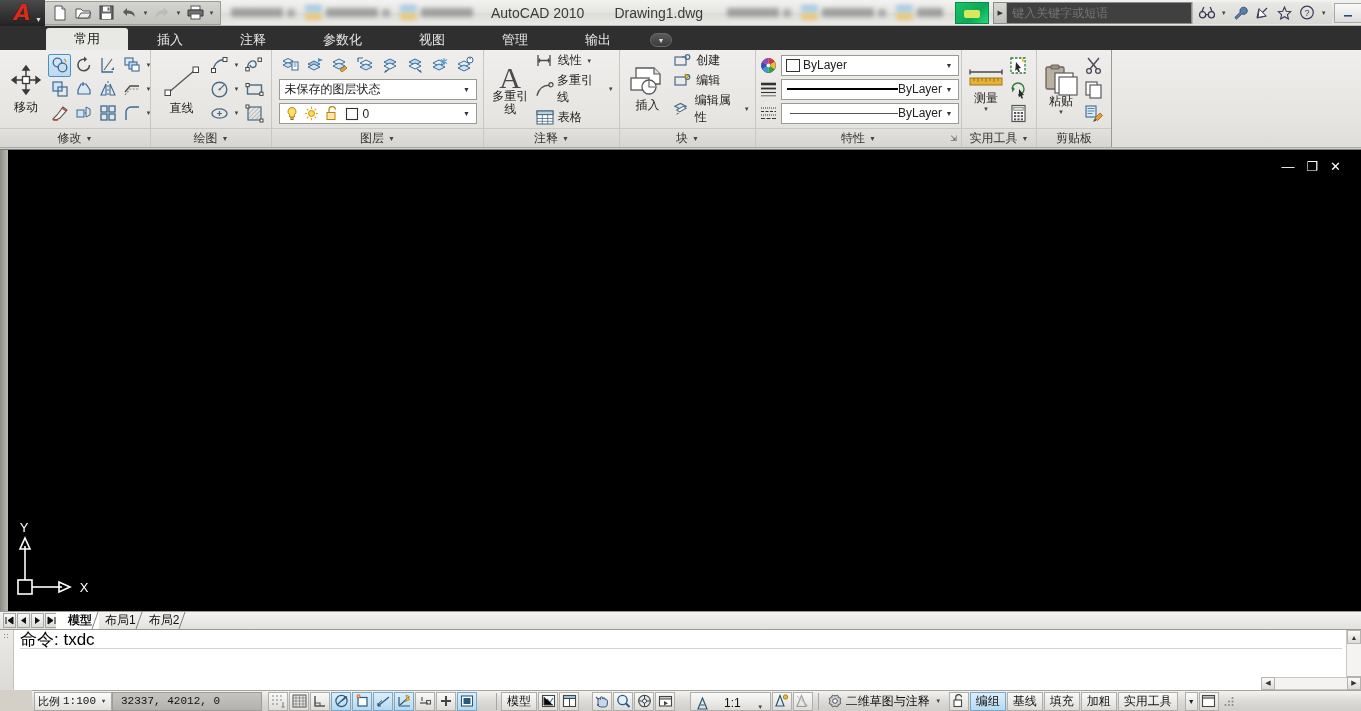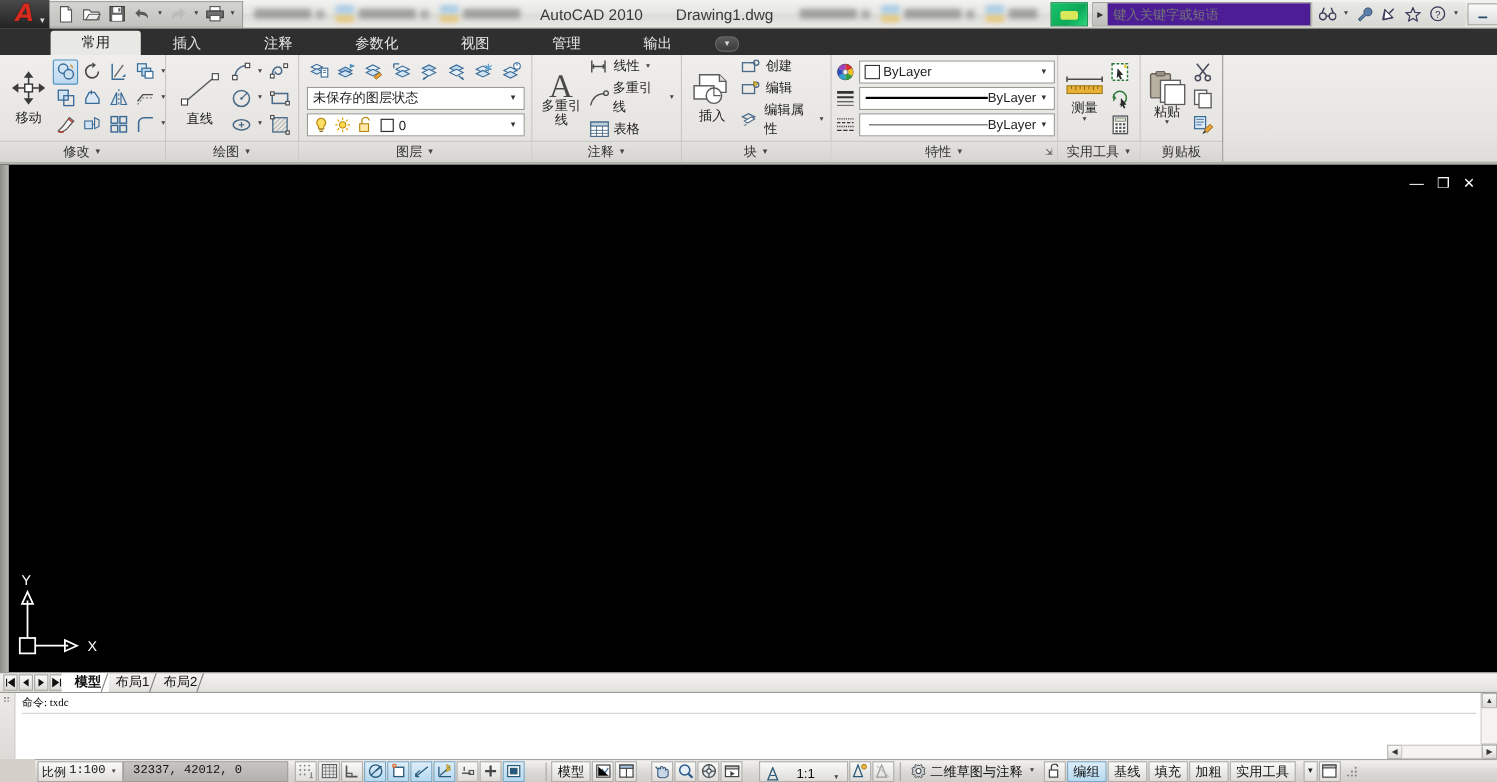--- a/index.html
+++ b/index.html
@@ -58,21 +58,21 @@
   }
   .green-box:after{ content:""; position:absolute; left:8px; top:7px; width:16px;height:8px;
     background:#d8e85a; border-radius:2px; }
   .searchwrap {
     display:flex; align-items:center; height:22px; flex:none;
     background:#fff; border:1px solid #8c8c88;
   }
   .search-caret { width:13px; height:20px; background:linear-gradient(180deg,#d8d8d4,#bebeba);
     display:flex;align-items:center;justify-content:center; font-size:7px; color:#333; border-right:1px solid #a5a5a0;}
   .search-input {
-    width:184px; height:20px; border:none; outline:none; background:#4c1d95;
+    width:184px; height:20px; border:none; outline:none; background:#404040;
     font-size:12px; color:#9a9a9a; padding-left:5px;
     font-family:"Liberation Sans", sans-serif;
   }
   .search-icons { display:flex; align-items:center; gap:3px; padding:0 4px; height:22px;
      background:linear-gradient(180deg,#e8e8e5,#d8d8d4); border-left:1px solid #b5b5b0;}
   .si { width:19px;height:18px; display:flex;align-items:center;justify-content:center;}
   .wbtns { display:flex; align-items:center; margin-left:auto; padding-right:4px; flex:none;}
   .wbtn { width:28px;height:20px; display:flex;align-items:center;justify-content:center;
     border:1px solid #a9a9a4; background:linear-gradient(180deg,#fafafa,#dedede); margin-left:2px;}
   
@@ -171,21 +171,21 @@
   
   .cmdarea {
     position:absolute; left:0; top:630px; width:1361px; height:60px;
     background:#fff; display:flex;
   }
   .cmd-grip { width:14px; background:linear-gradient(180deg,#eceae7,#dcdad7); border-right:1px solid #c6c4c1;
      display:flex; justify-content:center; padding-top:3px;}
   .grip-dots { width:7px;height:5px;
      background-image: radial-gradient(#888 40%, transparent 41%);
      background-size:3px 3px; }
-  .cmd-lines { flex:1; padding:2px 4px 0 6px; font-family:Liberation Serif, serif; font-size:10px; color:#000;}
+  .cmd-lines { flex:1; padding:2px 4px 0 6px; font-family:Liberation Sans, sans-serif; font-size:17px; color:#000;}
   .cmd-line { line-height:15px; white-space:pre; }
   .cmd-sep { height:1px; background:#d2d2d2; margin:1px 0 0 0; }
   .cmd-scroll { width:15px; display:flex; flex-direction:column; background:#f0efed; border-left:1px solid #c9c7c4;}
   .sc-btn { height:14px; background:linear-gradient(180deg,#fafaf9,#dcdbd8); border:1px solid #b4b3b0;
      display:flex;align-items:center;justify-content:center;font-size:7px;color:#333;}
   .sc-track { flex:1; background:#f4f3f1; }
   .hsc {
     position:absolute; right:0; bottom:0; height:14px; width:100px;
     display:flex; align-items:center;
   }

